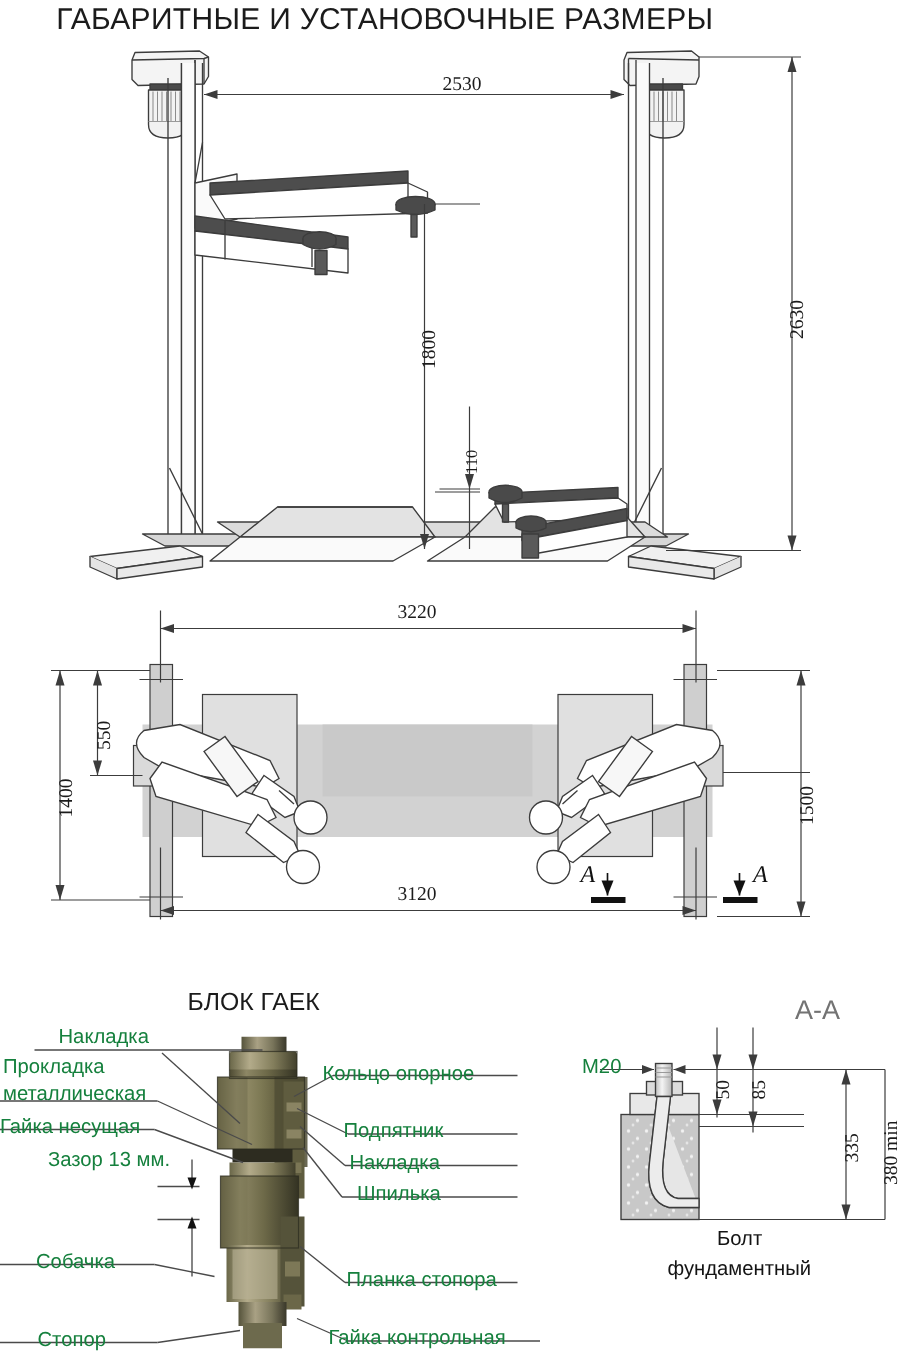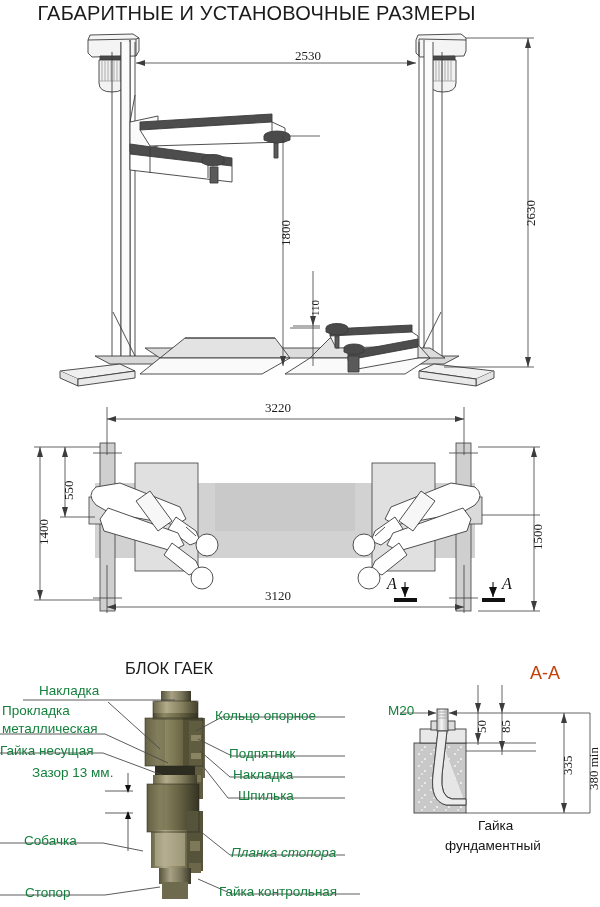--- a/index.html
+++ b/index.html
@@ -58,21 +58,21 @@
   }
   .section-title {
     font-family: "Liberation Sans", sans-serif;
     font-size: 16.5px;
     color: #1b1b1b;
     white-space: nowrap;
   }
   .aa-title {
     font-family: "Liberation Sans", sans-serif;
     font-size: 18px;
-    color: #c2410c;
+    color: #737373;
     white-space: nowrap;
   }
   .watermark {
     font-family: "Liberation Sans", sans-serif;
     font-size: 13px;
     color: #9a9a9a;
     white-space: nowrap;
   }
   .bolt-cap {
     font-family: "Liberation Sans", sans-serif;
@@ -488,21 +488,21 @@
     <div class="abs callout" style="left:2px; top:66px;">металлическая</div>
     <div class="abs callout" style="left:0px; top:88px;">Гайка несущая</div>
     <div class="abs callout" style="left:32px; top:110px;">Зазор 13 мм.</div>
     <div class="abs callout" style="left:24px; top:178px;">Собачка</div>
     <div class="abs callout" style="left:25px; top:230px;">Стопор</div>
 
     <div class="abs callout" style="left:215px; top:53px;">Кольцо опорное</div>
     <div class="abs callout" style="left:229px; top:91px;">Подпятник</div>
     <div class="abs callout" style="left:233px; top:112px;">Накладка</div>
     <div class="abs callout" style="left:238px; top:133px;">Шпилька</div>
-    <div class="abs callout" style="left:231px; top:190px;font-style:italic;">Планка стопора</div>
+    <div class="abs callout" style="left:231px; top:190px;">Планка стопора</div>
     <div class="abs callout" style="left:219px; top:229px;">Гайка контрольная</div>
   </div>
 
   <div class="abs" style="left:368px; top:655px; width:232px; height:252px;">
 
     <div class="abs aa-title" style="left:162px; top:8px;">А-А</div>
 
     <svg class="abs" style="left:0px; top:0px;" width="232" height="252" viewBox="0 0 232 252">
       <defs>
         <pattern id="concrete" width="12" height="12" patternUnits="userSpaceOnUse">
@@ -566,18 +566,18 @@
         <line x1="222" y1="58" x2="222" y2="158"></line>
       </g>
     </svg>
 
     <div class="abs callout" style="left:20px; top:48px;">М20</div>
     <div class="abs dim-v" style="left:106px; top:78px;">50</div>
     <div class="abs dim-v" style="left:130px; top:78px;">85</div>
     <div class="abs dim-v" style="left:192px; top:120px;">335</div>
     <div class="abs dim-v" style="left:218px; top:135px;">380 min</div>
 
-    <div class="abs bolt-cap" style="left:110px; top:163px;">Гайка</div>
+    <div class="abs bolt-cap" style="left:110px; top:163px;">Болт</div>
     <div class="abs bolt-cap" style="left:77px; top:183px;">фундаментный</div>
   </div>
 
 
 </div>
 
 </body></html>

